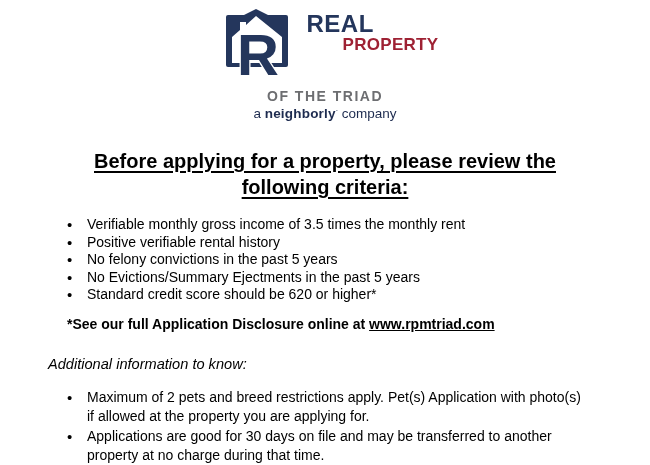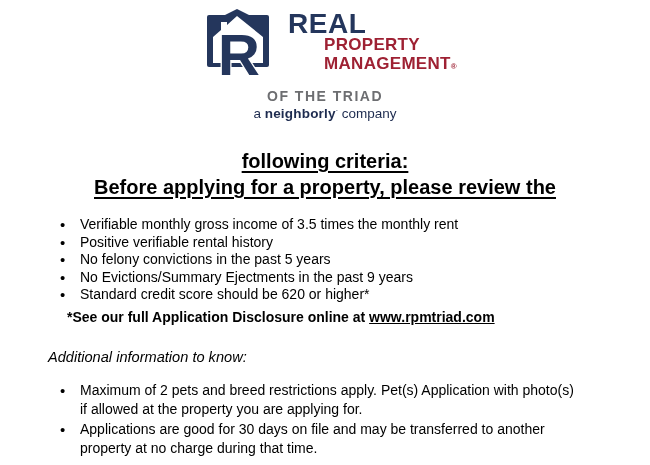--- a/index.html
+++ b/index.html
@@ -10,33 +10,33 @@
   body{
     width:650px;height:465px;background:#ffffff;color:#000;
     font-family:"Liberation Sans","DejaVu Sans",sans-serif;
     overflow:hidden;
   }
   
   .logo{padding-top:5px;display:flex;flex-direction:column;align-items:center;}
   .logo-row{display:flex;align-items:flex-start;margin-left:14px;}
   .logo-icon{width:66px;height:76px;margin-top:4px;}
   .brand{display:flex;flex-direction:column;margin-left:15px;padding-top:7px;line-height:1;}
-  .brand-real{color:var(--navy);font-weight:800;font-size:28px;letter-spacing:.5px;line-height:23px;}
+  .brand-real{color:var(--navy);font-weight:800;font-size:24px;letter-spacing:.5px;line-height:23px;}
   .brand-prop,.brand-mgmt{color:var(--red);font-weight:800;font-size:17px;letter-spacing:.3px;line-height:19px;margin-left:36px;}
   .brand-mgmt .reg{font-size:8px;font-weight:700;vertical-align:baseline;}
   .region{color:var(--gray);font-weight:700;font-size:14px;letter-spacing:1.5px;margin-top:3px;}
   .tagline{color:var(--tagline);font-size:13.5px;margin-top:2px;}
   .tagline .nb{font-weight:800;letter-spacing:.2px;}
   .tagline sup{font-size:7px;}
   
   .heading{margin-top:27px;text-align:center;font-weight:700;font-size:20px;line-height:26px;}
   .heading .hline{text-decoration:underline;text-decoration-thickness:2px;text-underline-offset:3px;}
   
   .criteria-list,.info-list{
-    list-style:none;margin:5px;padding:0 0 0 75px;width:589px;font-size:14px;
+    list-style:none;margin:12px;padding:0 0 0 75px;width:589px;font-size:14px;
   }
   .criteria-list{margin-top:16px;line-height:17.5px;}
   .criteria-list li,.info-list li{position:relative;max-width:500px;}
   .criteria-list li::before,.info-list li::before{
     content:"\2022";position:absolute;left:-20px;top:0;font-size:15px;
   }
   .disclosure{margin:0 0 0 67px;font-size:14px;line-height:17.5px;font-weight:bold;}
   .disclosure a{color:#000;text-decoration:underline;}
   .additional-title{margin:23px 0 0 48px;font-style:italic;font-size:14.6px;line-height:17.5px;}
   .info-list{margin-top:14px;line-height:19.5px;}
@@ -48,41 +48,40 @@
   <div class="logo-row">
     <svg class="logo-icon" viewBox="0 0 66 76">
       <polygon points="10,10 30,0 50,10 50,16 10,16" fill="var(--navy)"></polygon>
       <rect x="0" y="6" width="62" height="52" rx="2" fill="var(--navy)"></rect>
       <polygon points="6,54 6,28 14,21 14,13 20,13 20,16 30,7 56,28 56,54" fill="#ffffff"></polygon>
       <text x="32" y="66" text-anchor="middle" font-size="58" font-weight="bold" font-family="Liberation Sans, sans-serif" fill="var(--navy)" stroke="#ffffff" stroke-width="2.5" style="paint-order:stroke">R</text>
     </svg>
     <div class="brand">
       <span class="brand-real">REAL</span>
       <span class="brand-prop">PROPERTY</span>
-      <span class="brand-mgmt"><span>MANAGEMENT</span><span class="reg">®</span></span>
     </div>
   </div>
   <div class="region">OF THE TRIAD</div>
   <div class="tagline">
     <span>a</span>
     <span class="nb">neighborly</span><sup>·</sup>
     <span>company</span>
   </div>
 </div>
 
 <div class="heading">
+  <div class="hline">Before applying for a property, please review the</div>
   <div class="hline">following criteria:</div>
-  <div class="hline">Before applying for a property, please review the</div>
 </div>
 
 <ul class="criteria-list">
   <li>Verifiable monthly gross income of 3.5 times the monthly rent</li>
   <li>Positive verifiable rental history</li>
   <li>No felony convictions in the past 5 years</li>
-  <li>No Evictions/Summary Ejectments in the past 9 years</li>
+  <li>No Evictions/Summary Ejectments in the past 5 years</li>
   <li>Standard credit score should be 620 or higher*</li>
 </ul>
 <div class="disclosure"><span>*See our full Application Disclosure online at </span><a href="#">www.rpmtriad.com</a></div>
 
 <div class="additional-title">Additional information to know:</div>
 <ul class="info-list">
   <li>Maximum of 2 pets and breed restrictions apply. Pet(s) Application with photo(s) if allowed at the property you are applying for.</li>
   <li>Applications are good for 30 days on file and may be transferred to another property at no charge during that time.</li>
 </ul>
 

